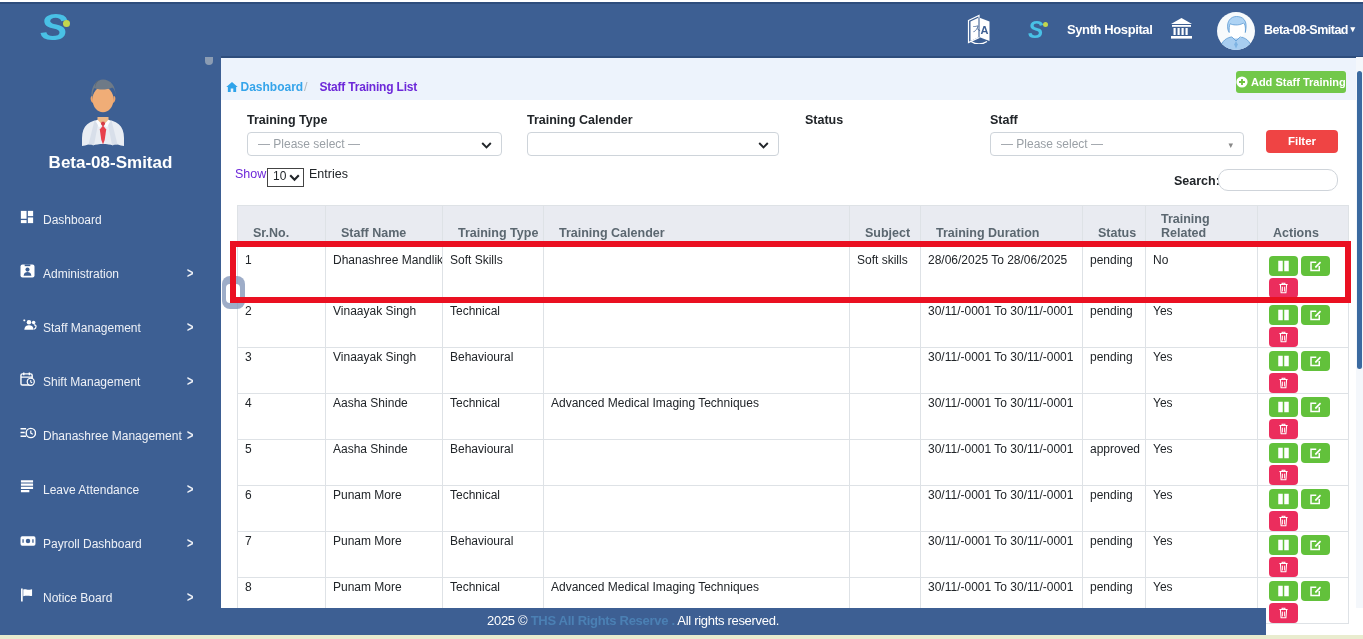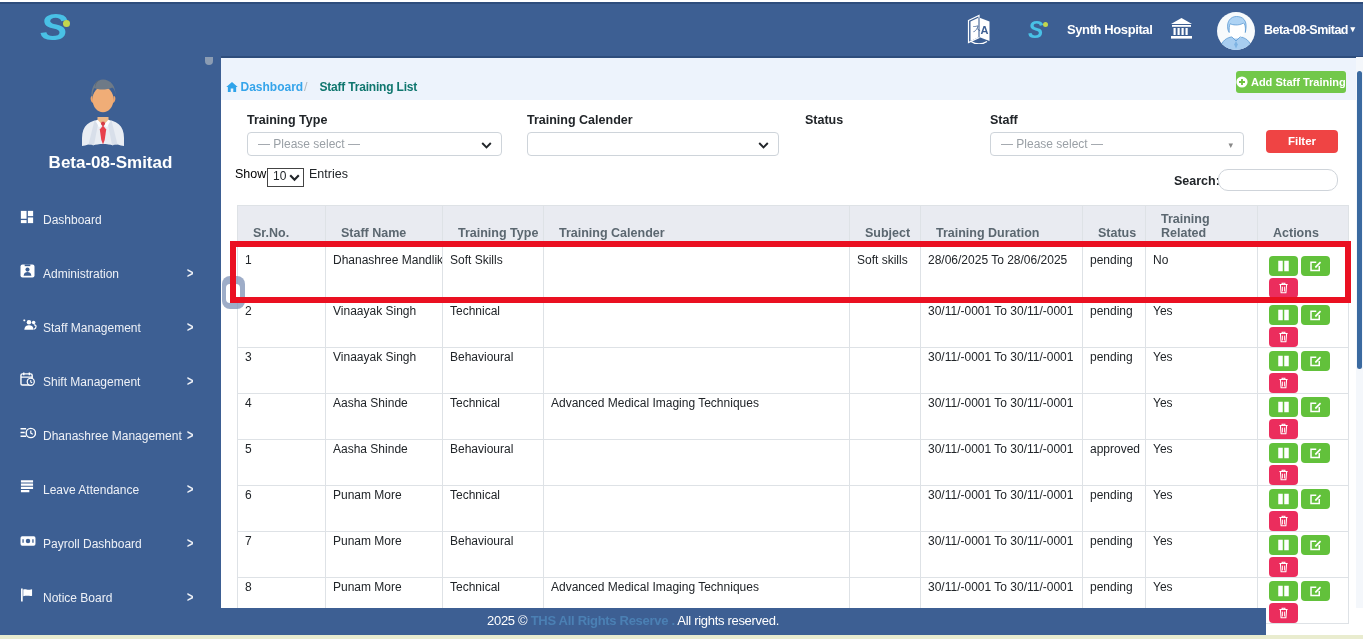--- a/index.html
+++ b/index.html
@@ -192,41 +192,41 @@
       </svg>
       <span class="lbl">Notice Board</span>
       <span class="chv">&gt;</span>
     </div>
 
   <svg class="abs" style="left:226px; top:81.5px" width="12" height="10" viewBox="0 0 16 14">
       <path d="M8 0 L16 7 L13.8 7 L13.8 14 L9.8 14 L9.8 9 L6.2 9 L6.2 14 L2.2 14 L2.2 7 L0 7 Z" fill="#2fa3ea"></path>
     </svg>
   <div class="abs home" style="left:240.5px; top:80px; font-size:12px; font-weight:bold; color:#35a4ea;">Dashboard</div>
   <div class="abs" style="left:304px; top:80px; font-size:12.5px; color:#b3b8bc;">/</div>
-  <div class="abs" style="left:319.5px; top:80px; font-size:12px; font-weight:bold; color:#0f766e; letter-spacing:-0.2px;">Staff Training List</div>
+  <div class="abs" style="left:319.5px; top:80px; font-size:12px; font-weight:bold; color:#6d28d9; letter-spacing:-0.2px;">Staff Training List</div>
   <div class="abs" id="addbtn"><svg style="vertical-align:-2px" width="12" height="12" viewBox="0 0 12 12">
         <circle cx="6" cy="6" r="5.6" fill="#fff"></circle>
         <path d="M6 3 V9 M3 6 H9" stroke="#6ec13e" stroke-width="1.8"></path>
       </svg> Add Staff Training</div>
 
   <div class="flabel" style="left:247px">Training Type</div>
   <div class="flabel" style="left:527px">Training Calender</div>
   <div class="flabel" style="left:805px">Status</div>
   <div class="flabel" style="left:990px">Staff</div>
   <div class="fsel" style="left:247px; width:255px">— Please select —<svg class="car" width="11" height="7" viewBox="0 0 11 7">
         <path d="M1.2 1 L5.5 5.4 L9.8 1" stroke="#212529" stroke-width="1.9" fill="none"></path>
       </svg></div>
   <div class="fsel" style="left:527px; width:252px">
       <svg class="car" width="11" height="7" viewBox="0 0 11 7">
         <path d="M1.2 1 L5.5 5.4 L9.8 1" stroke="#212529" stroke-width="1.9" fill="none"></path>
       </svg>
     </div>
   <div class="fsel" style="left:990px; width:254px">— Please select —<span style="position:absolute; right:10px; top:7px; color:#888; font-size:9px; line-height:10px;">▾</span></div>
   <div class="abs" id="filterbtn">Filter</div>
-  <div class="abs" style="left:235px; top:167px; font-size:12.5px; color:#000000;">Show</div>
+  <div class="abs" style="left:235px; top:167px; font-size:12.5px; color:#6d28d9;">Show</div>
   <div class="abs" style="left:267px; top:167.5px; width:37px; height:19px; border:1px solid #444;"></div>
   <div class="abs" style="left:273px; top:169px; font-size:12px; color:#212529;">10</div>
   <svg class="abs" style="left:289px; top:174px" width="11" height="8" viewBox="0 0 11 8">
       <path d="M1.2 1.2 L5.5 5.8 L9.8 1.2" stroke="#212529" stroke-width="2.1" fill="none"></path>
     </svg>
   <div class="abs" style="left:309px; top:167px; font-size:12.5px; color:#212529;">Entries</div>
   <div class="abs" id="searchlbl">Search:</div>
   <div class="abs" id="searchbox"></div>
 
   <table class="abs" id="tbl">

